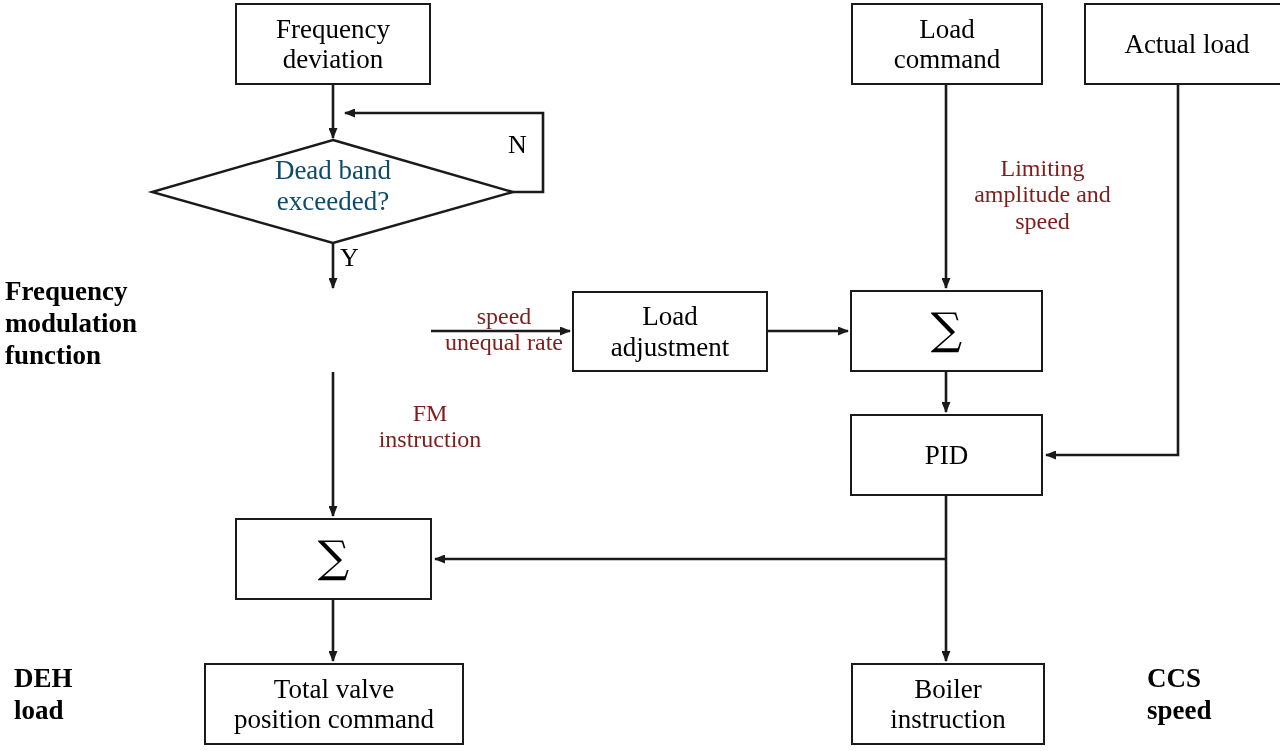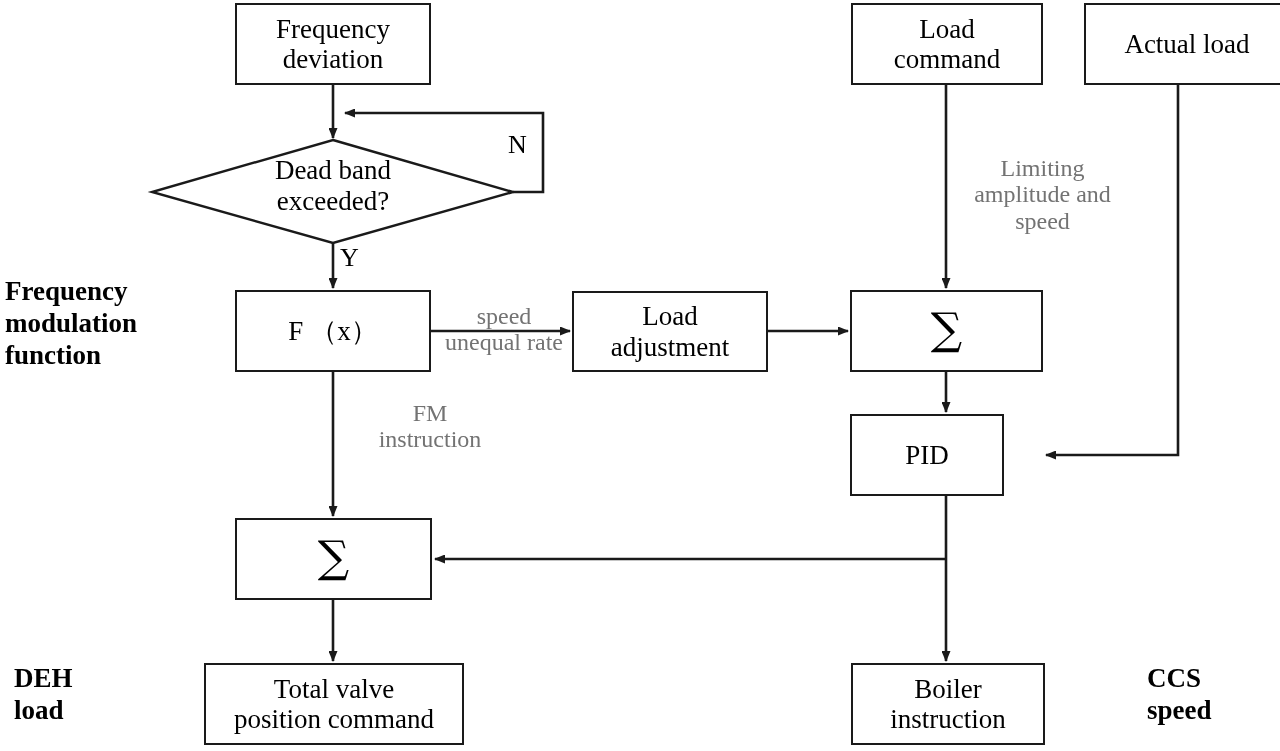--- a/index.html
+++ b/index.html
@@ -36,21 +36,21 @@
     font-size: 44px;
     font-family: "DejaVu Serif", "Liberation Serif", serif;
     line-height: 1;
     padding-bottom: 4px;
   }
   .edge-label {
     position: absolute;
     font-family: "Liberation Serif", "DejaVu Serif", serif;
     font-size: 24px;
     line-height: 1.1;
-    color: #737373;
+    color: #7f1d1d;
     text-align: center;
     white-space: pre-line;
     z-index: 4;
   }
   .branch-label {
     position: absolute;
     font-family: "Liberation Serif", "DejaVu Serif", serif;
     font-size: 26px;
     color: #000000;
     z-index: 4;
@@ -74,21 +74,21 @@
     height: 751px;
     z-index: 1;
     pointer-events: none;
   }
   .diamond-text {
     position: absolute;
     text-align: center;
     font-family: "Liberation Serif", "DejaVu Serif", serif;
     font-size: 27px;
     line-height: 1.14;
-    color: #000000;
+    color: #0c4a6e;
     white-space: pre-line;
     z-index: 4;
   }
 </style>
 </head>
 <body>
 
 <div id="canvas">
 
   <svg class="wires" viewBox="0 0 1280 751">
@@ -124,33 +124,32 @@
 
     <line x1="333" y1="600" x2="333" y2="661" stroke="#1a1a1a" stroke-width="2.6" marker-end="url(#arrowhead)"></line>
   </svg>
 
   <div class="node" style="left:235px; top:3px; width:196px; height:82px;">Frequency
 deviation</div>
 
   <div class="diamond-text" style="left:213px; top:155px; width:240px;">Dead band
 exceeded?</div>
 
-  <div class="node" style="left:235px; top:290px; width:196px; height:82px;">F （x）</div>
 
   <div class="node" style="left:572px; top:291px; width:196px; height:81px;">Load
 adjustment</div>
 
   <div class="node" style="left:851px; top:3px; width:192px; height:82px;">Load
 command</div>
 
   <div class="node" style="left:1084px; top:3px; width:206px; height:82px;">Actual load</div>
 
   <div class="node sigma" style="left:850px; top:290px; width:193px; height:82px;">∑</div>
 
-  <div class="node" style="left:850px; top:414px; width:154px; height:82px;text-align:right;">PID</div>
+  <div class="node" style="left:850px; top:414px; width:193px; height:82px;text-align:right;">PID</div>
 
   <div class="node sigma" style="left:235px; top:518px; width:197px; height:82px;">∑</div>
 
   <div class="node" style="left:851px; top:663px; width:194px; height:82px;">Boiler
 instruction</div>
 
   <div class="node" style="left:204px; top:663px; width:260px; height:82px;">Total valve
 position command</div>
 
   <div class="branch-label" style="left:508px; top:130px;">N</div>

